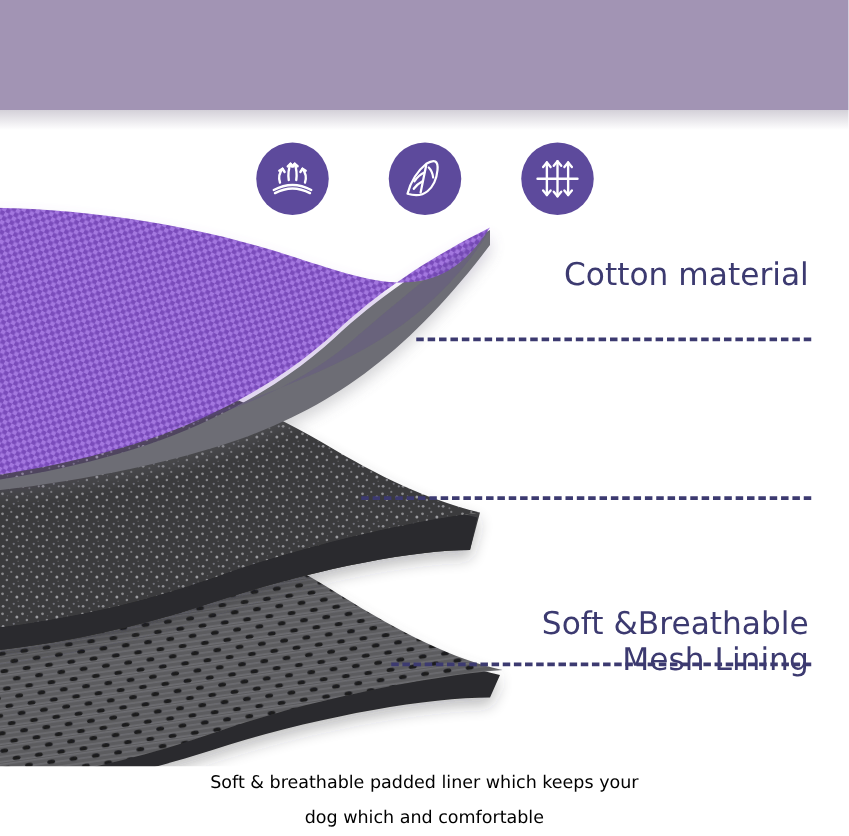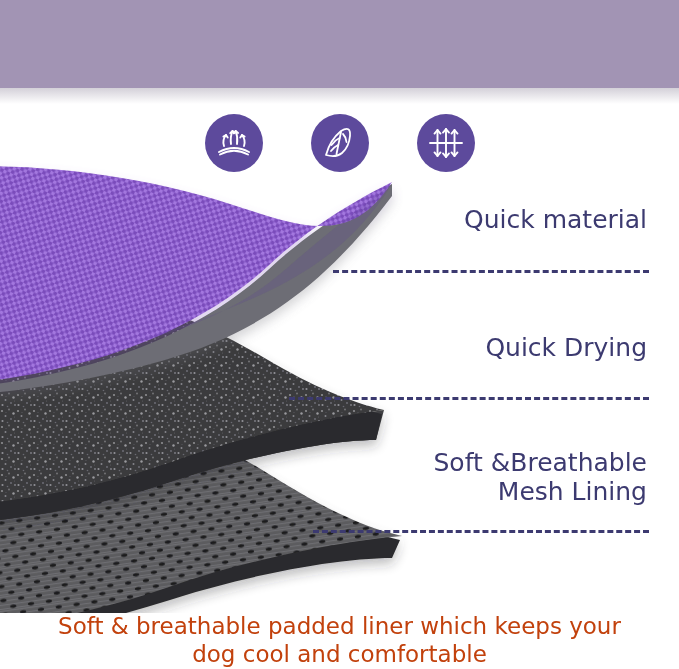--- a/index.html
+++ b/index.html
@@ -91,42 +91,42 @@
     color: #3c3a70;
     font-family: "DejaVu Sans", sans-serif;
     font-size: 25px;
     line-height: 29px;
     font-weight: normal;
     letter-spacing: 0px;
   }
   .callout .cl-line { display: block; white-space: nowrap; }
   #callout-1 { left: 329px; top: 205px; width: 318px; }
   #callout-2 { left: 329px; top: 333px; width: 318px; }
-  #callout-3 { left: 329px; top: 448px; width: 318px; }
+  #callout-3 { left: 329px; top: 484px; width: 318px; }
 
   .dashline {
     position: absolute;
     height: 0px;
     border-top: 3px dashed #3c3a70;
     z-index: 6;
   }
   #dash-1 { left: 333px; top: 270px; width: 316px; }
   #dash-2 { left: 289px; top: 397px; width: 360px; }
   #dash-3 { left: 313px; top: 530px; width: 336px; }
 
   
   #caption {
     position: absolute;
     left: 0; top: 612px;
     width: 679px;
     text-align: center;
-    color: #c2410c;
+    color: #000000;
     font-family: "DejaVu Sans", sans-serif;
     font-weight: normal;
-    font-size: 23px;
+    font-size: 14px;
     line-height: 28px;
     z-index: 6;
   }
   #caption .cap-line { display: block; }
 </style>
 </head>
 <body>
 
 <div id="page">
 
@@ -257,33 +257,32 @@
                  C 340 120 300 148 268 178 C 220 222 150 260 60 280
                  C 26 288 0 292 -20 294 Z" fill="url(#weave)"></path>
 
         <path d="M 120 258 C 180 246 240 220 280 186 C 310 160 348 128 392 96
                  C 352 160 300 192 230 220 C 190 236 150 250 120 258 Z" fill="#5a3e95" opacity="0.22"></path>
       </g>
     </svg>
   </div>
 
   <div class="callout" id="callout-1">
-    <span class="cl-line">Quick material</span>
+    <span class="cl-line">Cotton material</span>
   </div>
   <div class="dashline" id="dash-1"></div>
 
   <div class="callout" id="callout-2">
-    <span class="cl-line">Quick Drying</span>
   </div>
   <div class="dashline" id="dash-2"></div>
 
   <div class="callout" id="callout-3">
     <span class="cl-line">Soft &amp;Breathable</span>
     <span class="cl-line">Mesh Lining</span>
   </div>
   <div class="dashline" id="dash-3"></div>
 
   <div id="caption">
     <span class="cap-line">Soft &amp; breathable padded liner which keeps your</span>
-    <span class="cap-line">dog cool and comfortable</span>
+    <span class="cap-line">dog which and comfortable</span>
   </div>
 
 </div>
 
 </body></html>

